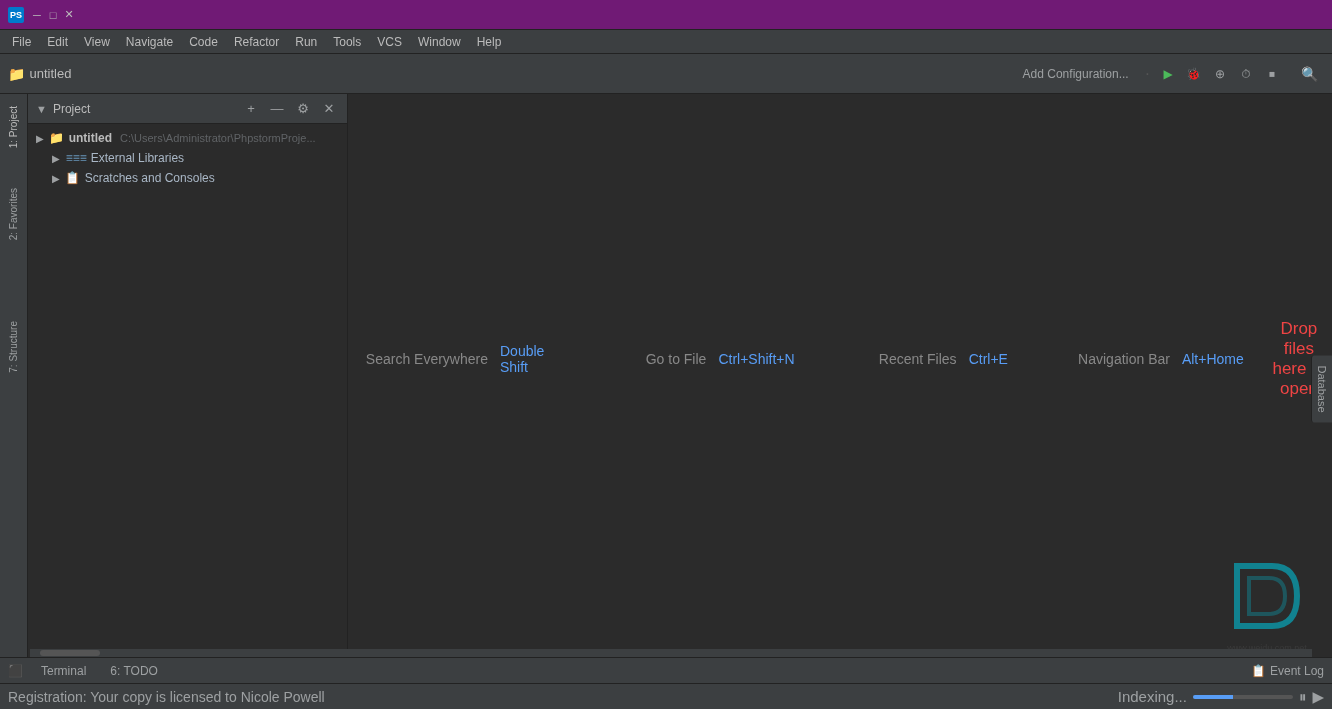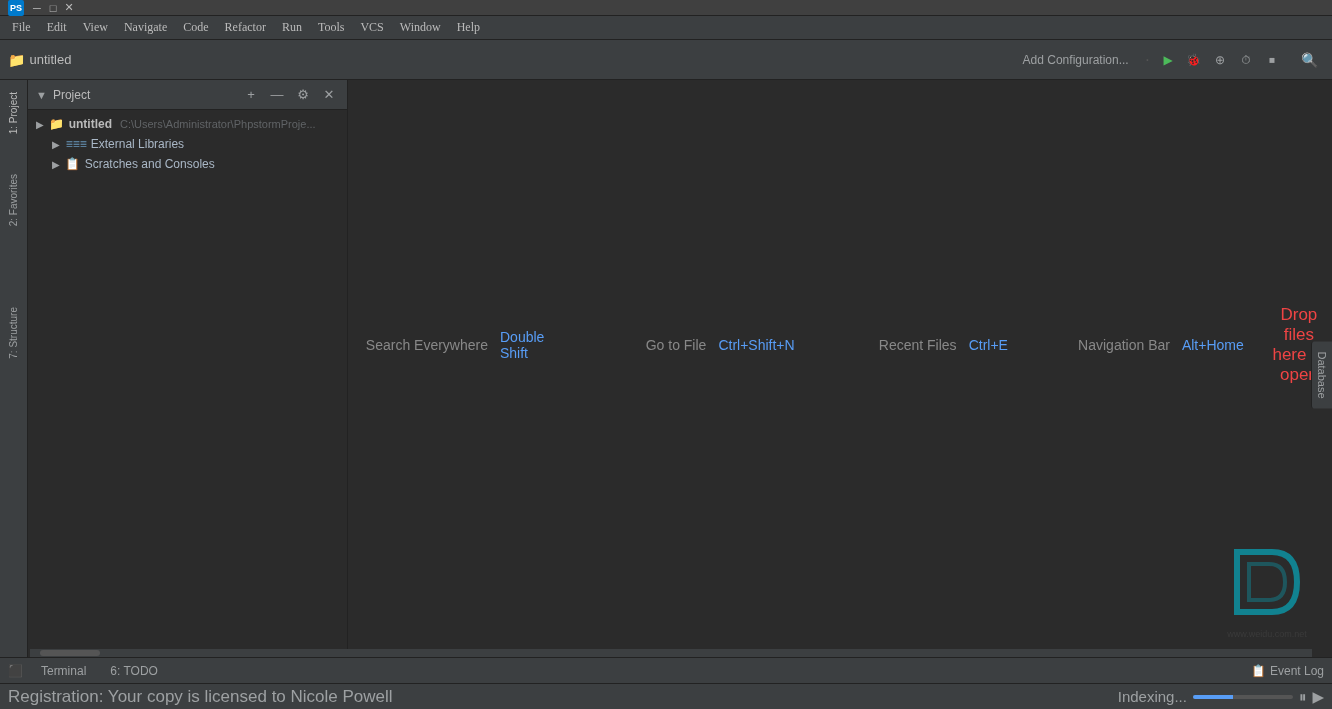--- a/index.html
+++ b/index.html
@@ -9,22 +9,22 @@
       background: #2b2b2b;
       font-family: 'Segoe UI', Arial, sans-serif;
       font-size: 12px;
       color: #a9b7c6;
       overflow: hidden;
       position: relative;
     }
 
     
     #title-bar {
-      height: 16px;
-      background: #404040;
+      height: 30px;
+      background: #701a75;
       display: flex;
       align-items: center;
       padding: 0 8px;
       border-bottom: 1px solid #222;
       position: relative;
     }
     #title-bar .app-icon {
       width: 16px;
       height: 16px;
       margin-right: 6px;
@@ -55,21 +55,20 @@
     }
 
     
     #menu-bar {
       height: 24px;
       background: #3c3f41;
       display: flex;
       align-items: center;
       padding: 0 4px;
       border-bottom: 1px solid #222;
-      font-family: Liberation Serif, serif;
     }
     .menu-item {
       padding: 3px 8px;
       color: #bbbbbb;
       cursor: pointer;
       font-size: 12px;
       border-radius: 3px;
     }
 
     
@@ -298,21 +297,21 @@
       border-top: 1px solid #222;
       display: flex;
       align-items: center;
       padding: 0 8px;
       gap: 8px;
       position: absolute;
       bottom: 0;
       left: 0; right: 0;
     }
     .status-item {
-      font-size: 17px;
+      font-size: 14px;
       color: #9da0a2;
     }
     .status-spacer { flex: 1; }
     .status-progress {
       display: flex;
       align-items: center;
       gap: 6px;
       font-size: 15px;
       color: #9da0a2;
     }

